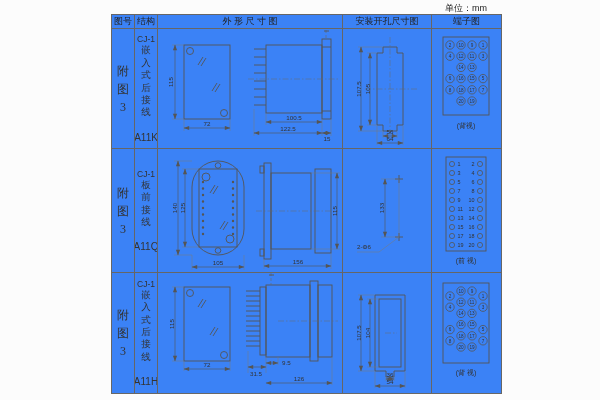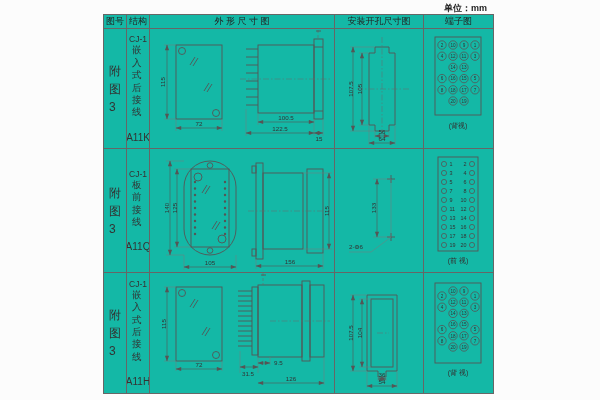--- a/index.html
+++ b/index.html
@@ -1,26 +1,26 @@
 <!DOCTYPE html>
 <html><head>
 <meta charset="utf-8">
 <style>
   html,body{margin:0;padding:0;}
   body{font-family:"Liberation Sans","DejaVu Sans",sans-serif;}
   .page{position:relative;width:600px;height:400px;background:#fcfcfc;overflow:hidden;color:#333;}
-  .unit{position:absolute;top:2px;left:400px;width:87px;text-align:right;font-size:9px;color:#222;font-weight:bold;}
-  .tbl{position:absolute;left:103px;top:14px;display:grid;
+  .unit{position:absolute;top:2px;left:400px;width:87px;text-align:right;font-size:9px;color:#222;}
+  .tbl{position:absolute;left:111px;top:14px;display:grid;
        grid-template-columns:23px 23px 185px 89px 70px;
        grid-template-rows:14px 120px 124px 121px;
-       border-top:1px solid #666;border-left:1px solid #666;background:#14b8a6;}
+       border-top:1px solid #666;border-left:1px solid #666;background:#3b82f6;}
   .cell{border-right:1px solid #666;border-bottom:1px solid #666;position:relative;
         display:flex;align-items:center;justify-content:center;overflow:hidden;}
   .hdr{font-size:9px;color:#222;white-space:nowrap;}
-  .figcell .stack,.desc{width:12px;word-break:break-all;}
+  .figcell .stack,.desc{width:12px;word-break:break-all;text-align:center;font-family:Liberation Serif, serif;}
   .figcell .stack{font-size:12px;line-height:1.5;}
   .structcell{flex-direction:column;gap:0;}
   .sttl{font-size:8.5px;white-space:nowrap;}
   .desc{font-size:9.5px;line-height:1.3;}
   .model{font-size:10px;margin-top:13px;}
   svg.draw{display:block;width:100%;height:100%;}
   .ln{stroke:#555;stroke-width:0.9;fill:none;}
   .ext{stroke:#7a7a7a;stroke-width:0.5;fill:none;}
   .dim{stroke:#555;stroke-width:0.6;fill:none;marker-start:url(#arr);marker-end:url(#arr);}
   .cl{stroke:#6a6a6a;stroke-width:0.5;stroke-dasharray:6 2 1.5 2;fill:none;}

